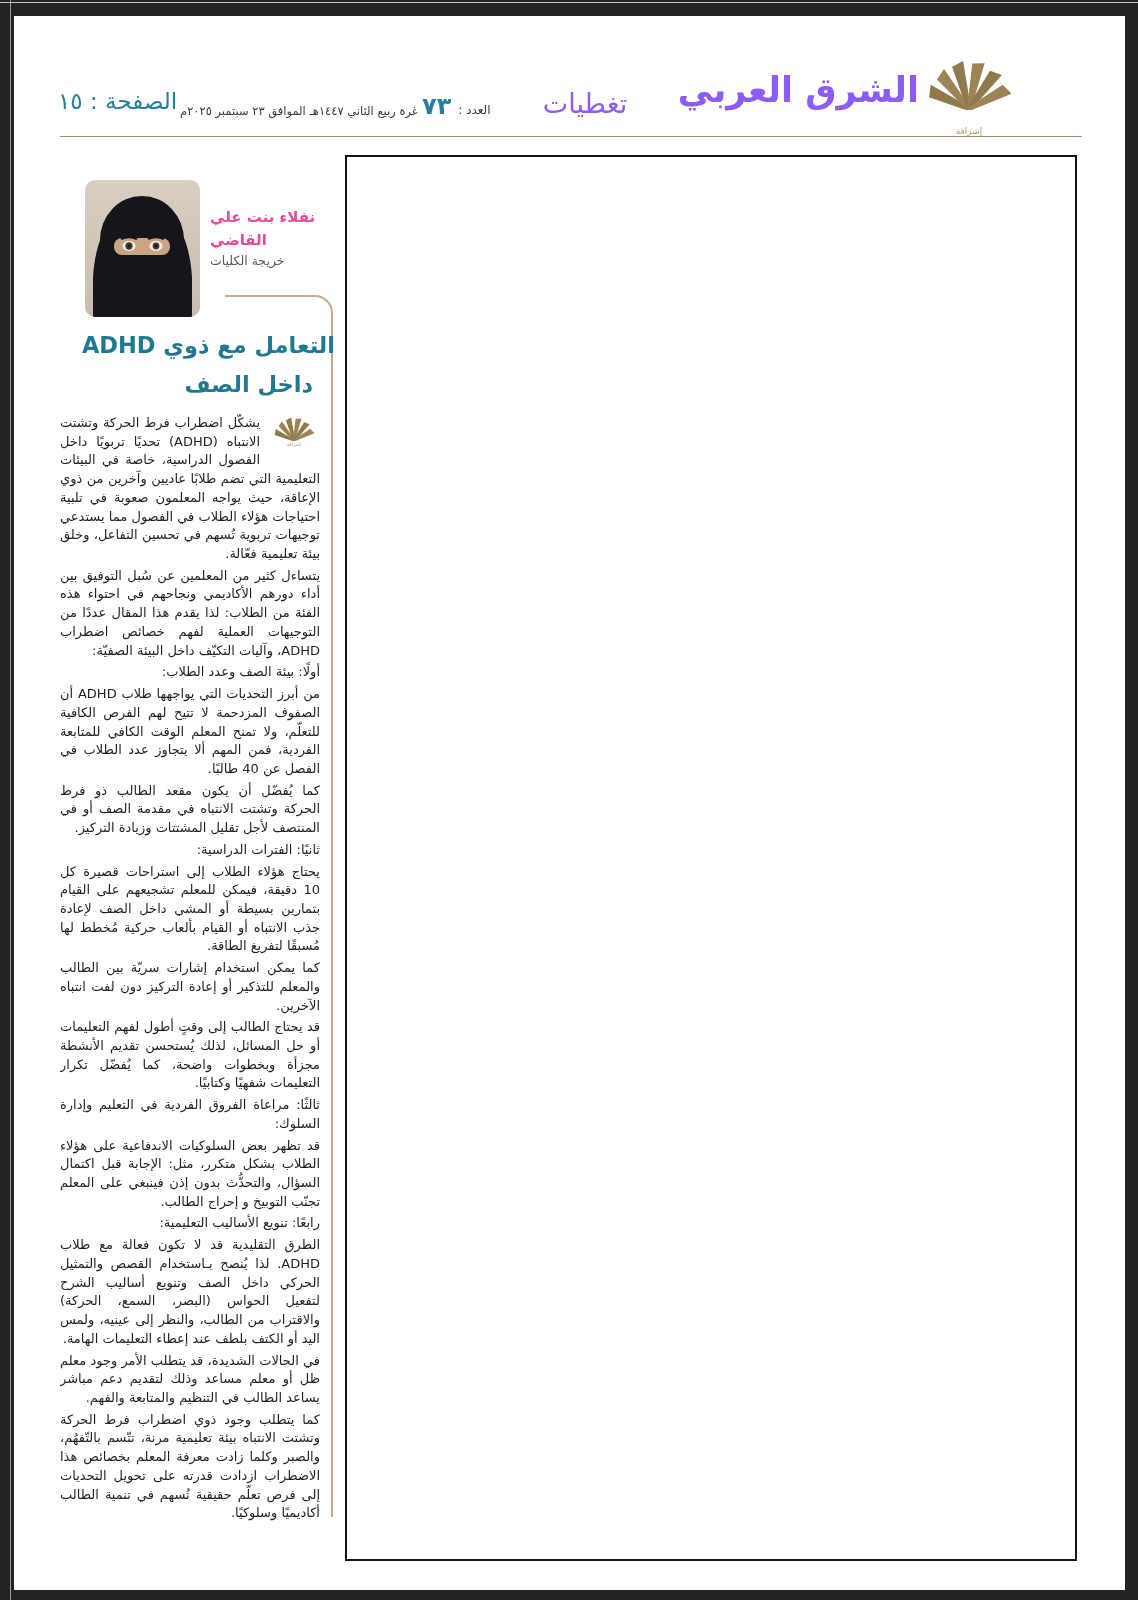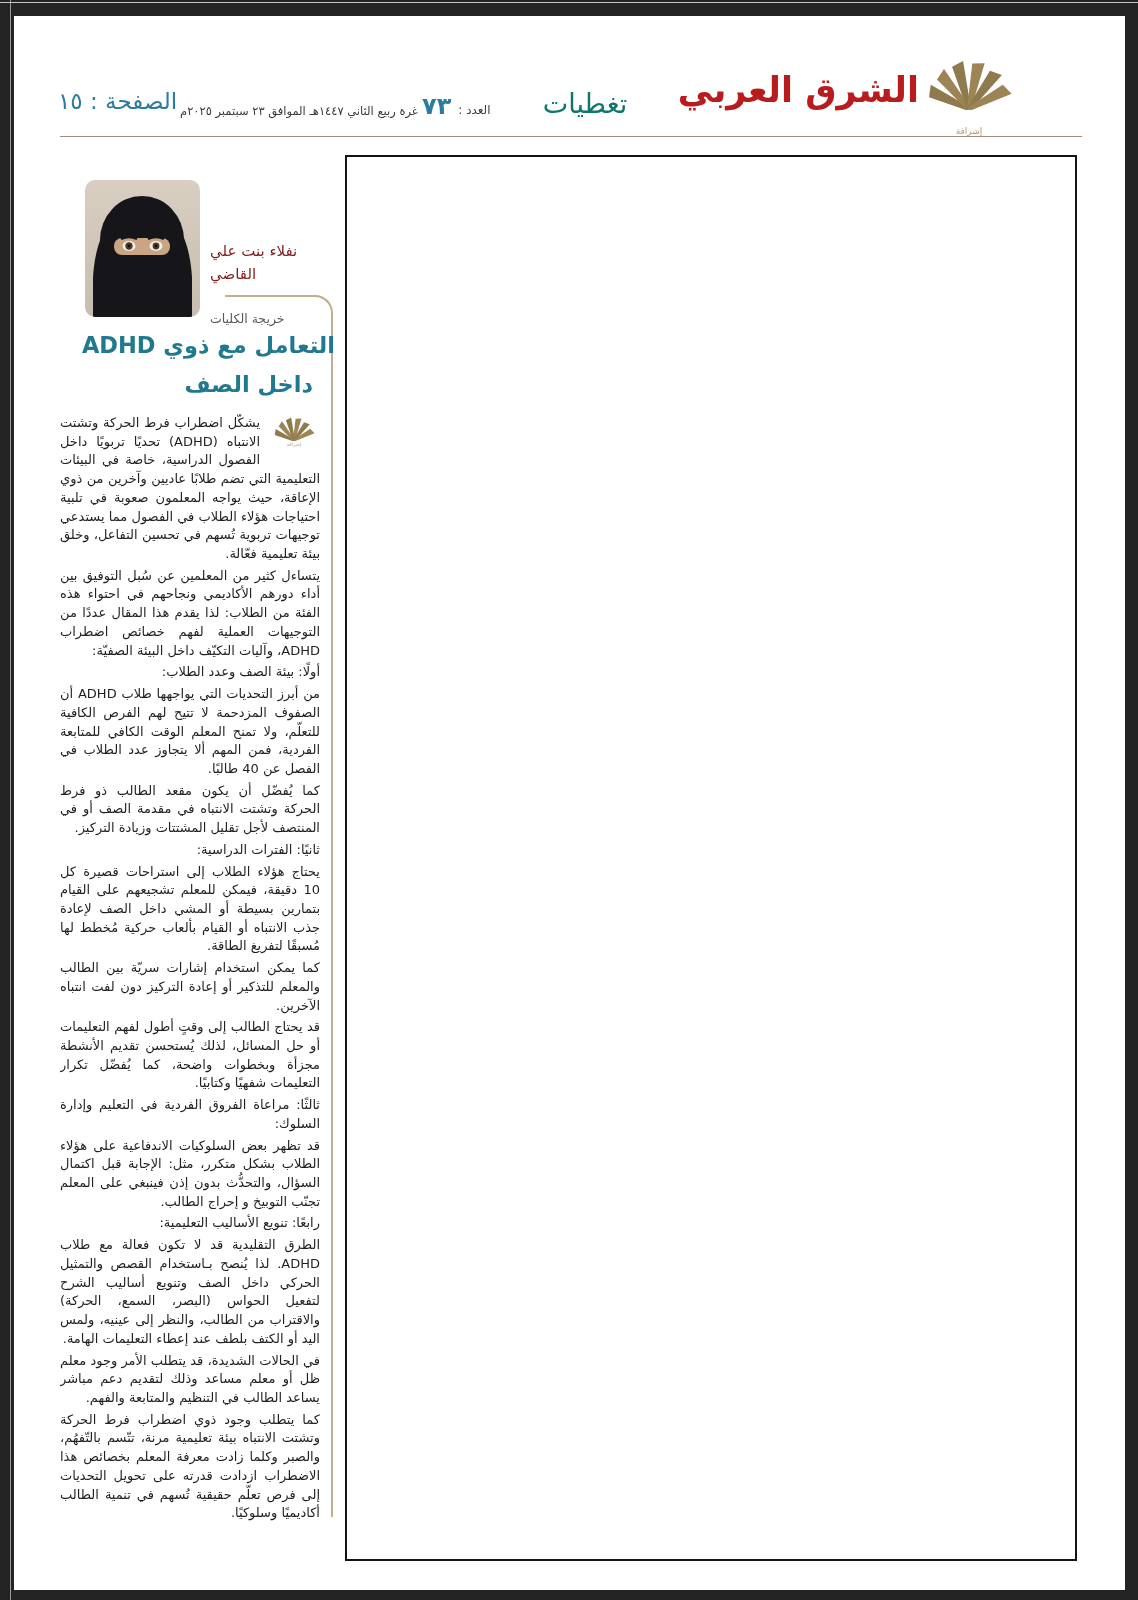--- a/index.html
+++ b/index.html
@@ -10,30 +10,30 @@
   }
   .hairline-top{position:absolute;left:0;top:2px;width:1138px;height:1px;background:rgba(255,255,255,.75);}
   .hairline-left{position:absolute;left:10px;top:0;width:1px;height:1600px;background:rgba(255,255,255,.55);}
   .page{
     position:absolute;left:14px;top:16px;width:1111px;height:1574px;
     background:#ffffff;direction:rtl;
   }
   
   .brand{
     position:absolute;right:206px;top:54px;white-space:nowrap;
-    color:#b91c1c;font-size:35px;font-weight:700;letter-spacing:-1px;
+    color:#8b5cf6;font-size:35px;font-weight:700;letter-spacing:-1px;
   }
   .brand-fan{position:absolute;left:905px;top:44px;width:100px;height:50px;}
   .brand-tagline{
     position:absolute;left:893px;top:108px;width:124px;text-align:center;
     color:#b39a74;font-size:9px;background:#fff;line-height:14px;
   }
   .section-title{
     position:absolute;left:491px;top:72px;width:160px;text-align:center;
-    color:#0f766e;font-size:27px;font-weight:500;
+    color:#8b5cf6;font-size:27px;font-weight:500;
   }
   .issue{
     position:absolute;left:408px;top:76px;display:inline-flex;align-items:baseline;gap:7px;
     direction:rtl;white-space:nowrap;
   }
   .issue-label{color:#3b3b3b;font-size:12px;font-weight:500;}
   .issue-number{color:#2a7d9e;font-size:24px;font-weight:700;}
   .date-line{position:absolute;left:166px;top:88px;color:#3a3a3a;font-size:11.5px;white-space:nowrap;}
   .page-number{position:absolute;left:44px;top:72px;color:#2a7d9e;font-size:23px;font-weight:500;white-space:nowrap;}
   .header-rule{position:absolute;left:46px;top:120px;width:1022px;height:0;border-top:1.5px solid #9b8d79;}
@@ -44,22 +44,22 @@
   }
   
   .author-photo{
     position:absolute;left:71px;top:164px;width:115px;height:137px;
     border-radius:10px;overflow:hidden;
   }
   .author-block{
     position:absolute;left:196px;top:190px;width:126px;
     direction:rtl;text-align:left;
   }
-  .author-name{color:#7f1d1d;font-size:15px;font-weight:400;line-height:1.55;margin-top:34px;}
-  .author-role{color:#585858;font-size:12.5px;margin-top:24px;}
+  .author-name{color:#ec4899;font-size:15px;font-weight:700;line-height:1.55;}
+  .author-role{color:#585858;font-size:12.5px;margin-top:0;}
   
   .corner-rule{
     position:absolute;left:211px;top:279px;width:106px;height:1220px;
     border-top:2px solid #c3ac8b;border-left:none;border-bottom:none;
     border-right:2px solid #c3ac8b;border-top-right-radius:18px;
   }
   
   .article-title{
     position:absolute;left:46px;top:310px;width:258px;direction:rtl;text-align:right;
     color:#21798f;font-size:22.5px;font-weight:700;line-height:1.75;margin-left:17px;

